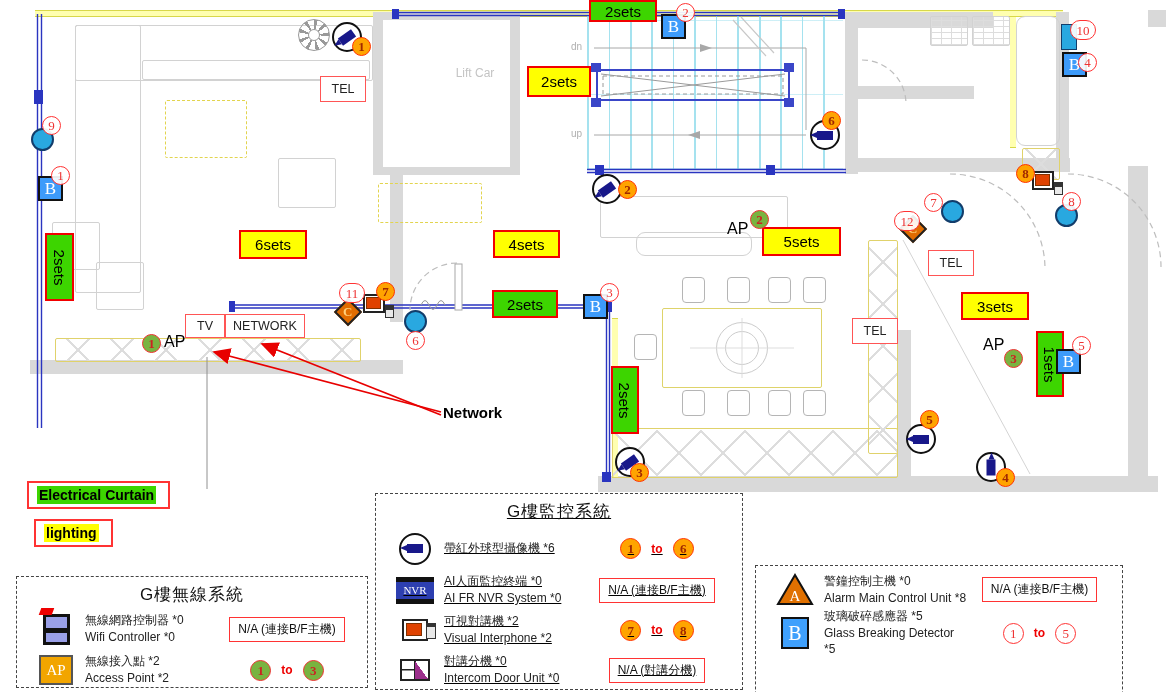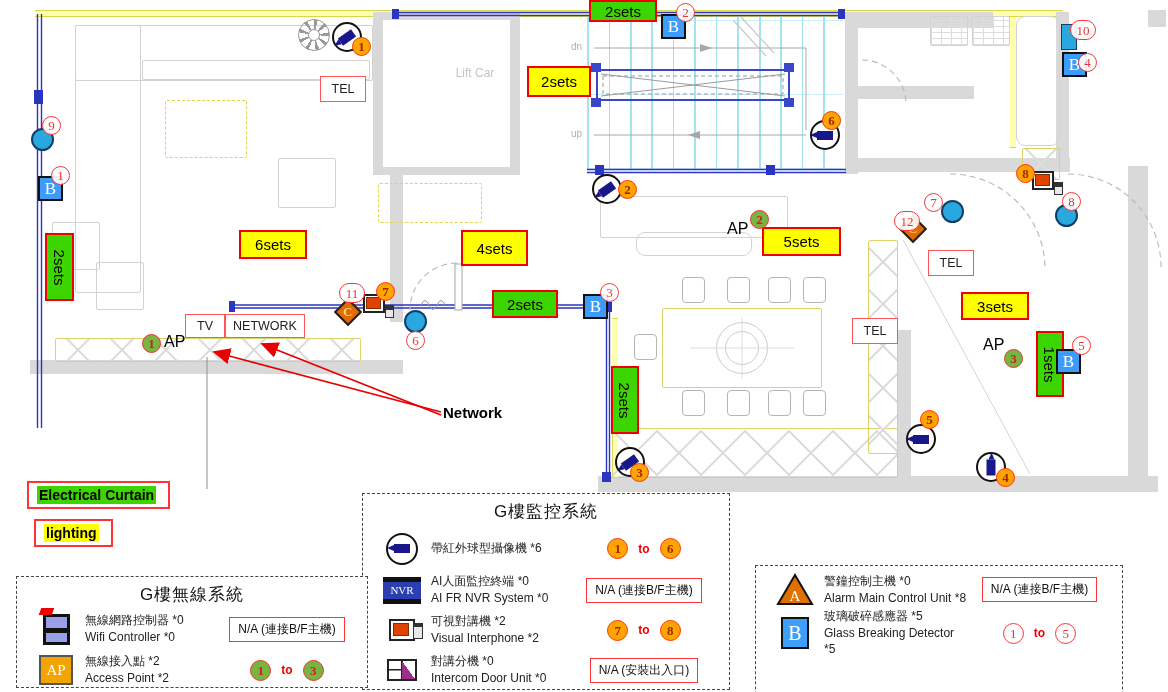--- a/index.html
+++ b/index.html
@@ -164,21 +164,21 @@
   <div class="redbox" style="left:185px;top:314px;width:40px;height:24px;">
       <span>TV</span>
     </div>
   <div class="redbox" style="left:225px;top:314px;width:80px;height:24px;">
       <span>NETWORK</span>
     </div>
 
   <div class="ecbox" style="left:27px;top:481px;"><span class="hl-green">Electrical Curtain</span></div>
   <div class="ecbox" style="left:34px;top:519px;text-align:center;"><span class="hl-yellow">lighting</span></div>
 
-  <div class="legend" id="lg-cctv" style="left:362px;top:493px;width:368px;height:197px;">
+  <div class="legend" id="lg-cctv" style="left:375px;top:493px;width:368px;height:197px;text-decoration:underline;">
     <div class="ltitle">G樓監控系統</div>
     <div class="lrow" style="height:43px;margin-top:4px;">
       <div class="lico">
           <span class="icon-camc">
             <i class="camglyph"></i>
           </span>
         </div>
       <div class="ltext">
           <div>帶紅外球型攝像機 *6</div>
         </div>
@@ -216,21 +216,21 @@
     </div>
     <div class="lrow" style="height:40px;">
       <div class="lico">
           <span class="icon-door"></span>
         </div>
       <div class="ltext">
           <div>對講分機 *0</div>
           <div>Intercom Door Unit *0</div>
         </div>
       <div class="lright">
-          <span class="nabox">N/A (安裝出入口)</span>
+          <span class="nabox">N/A (對講分機)</span>
         </div>
     </div>
   </div>
 
   <div class="legend" id="lg-wireless" style="left:16px;top:576px;width:352px;height:112px;">
     <div class="ltitle">G樓無線系統</div>
     <div class="lrow" style="height:42px;margin-top:2px;">
       <div class="lico">
           <span class="icon-wifi"></span>
         </div>
@@ -342,21 +342,21 @@
     <div class="furn chair" style="left: 634px; top: 334px; position: absolute;"></div>
     <div class="sets green" style="left: 589px; top: 0px; width: 68px; height: 22px; position: absolute;">
       <span>2sets</span>
     </div>
     <div class="sets yellow" style="left: 527px; top: 66px; width: 64px; height: 31px; position: absolute;">
       <span>2sets</span>
     </div>
     <div class="sets yellow" style="left: 239px; top: 230px; width: 68px; height: 29px; position: absolute;">
       <span>6sets</span>
     </div>
-    <div class="sets yellow" style="left: 461px; top: 230px; width: 67px; height: 36px; position: absolute;">
+    <div class="sets yellow" style="left: 493px; top: 230px; width: 67px; height: 28px; position: absolute;">
       <span>4sets</span>
     </div>
     <div class="sets yellow" style="left: 762px; top: 227px; width: 79px; height: 29px; position: absolute;">
       <span>5sets</span>
     </div>
     <div class="sets yellow" style="left: 961px; top: 292px; width: 68px; height: 28px; position: absolute;">
       <span>3sets</span>
     </div>
     <div class="sets green" style="left: 492px; top: 290px; width: 66px; height: 28px; position: absolute;">
       <span>2sets</span>

